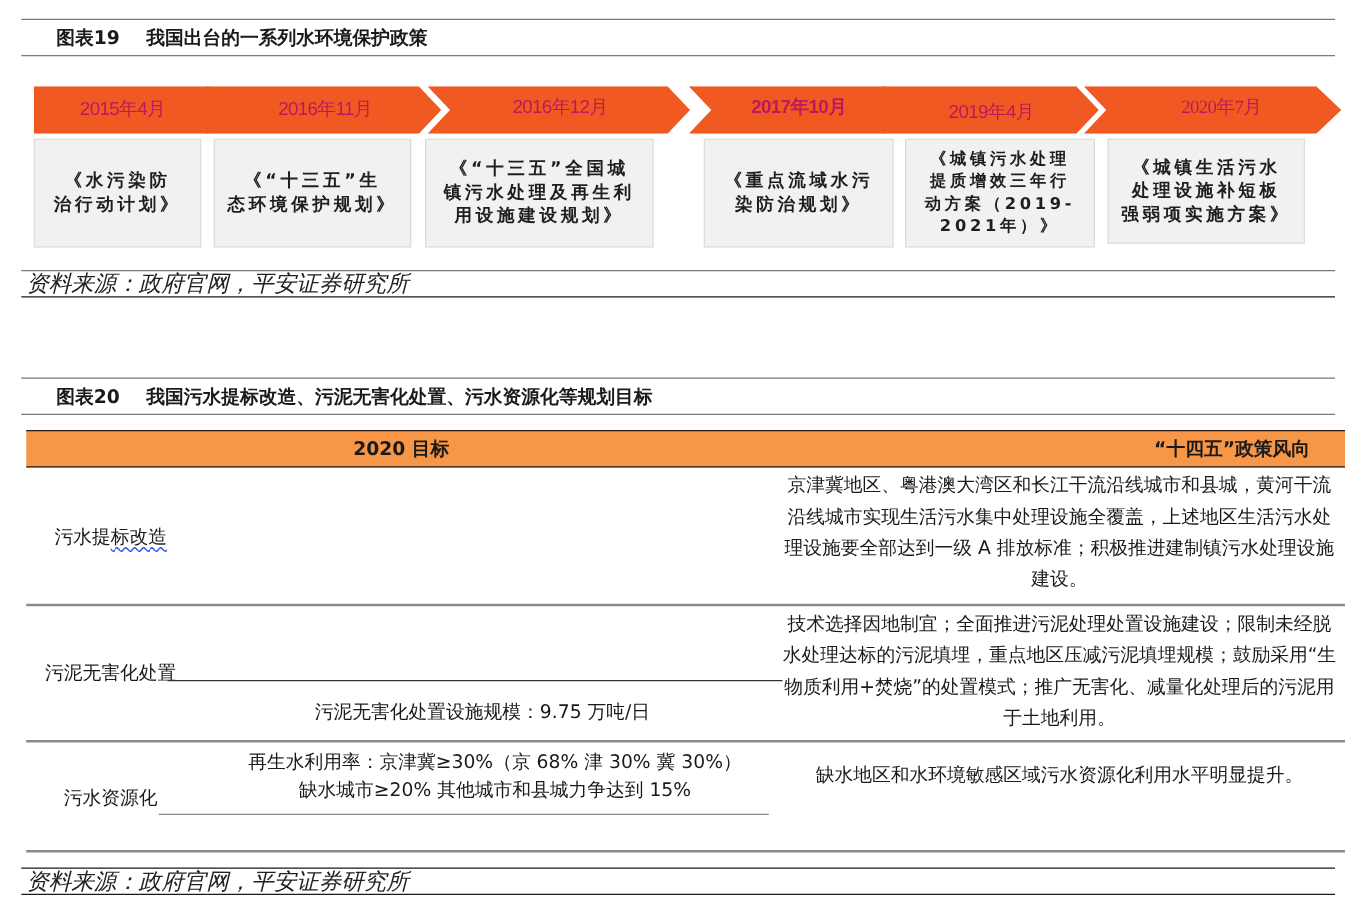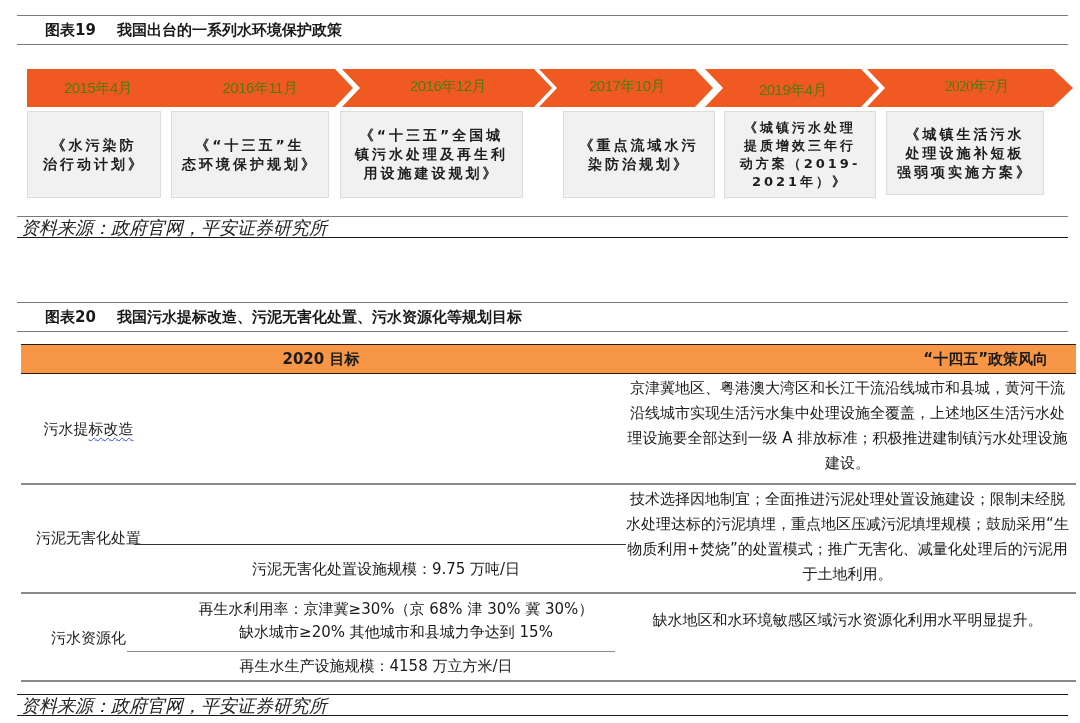--- a/index.html
+++ b/index.html
@@ -20,21 +20,21 @@
     border-top: 1px solid #7a7a7a; border-bottom: 1px solid #1a1a1a;
     font-size: 18px; font-style: italic; line-height: 22px; height: 22px;
     color: #222; padding-left: 4px; box-sizing: border-box;
   }
   
   .timeline { position: absolute; left: 27px; top: 69px; width: 1050px; height: 38px; }
   .chev { position: absolute; top: 0; height: 38px; }
   .chev svg { position: absolute; left: 0; top: 0; }
   .chev .lbl {
     position: absolute; top: 0; height: 38px; line-height: 38px; left: 0; right: 0;
-    text-align: center; color: #4d7c0f; font-size: 15px; letter-spacing: -0.5px;
+    text-align: center; color: #be185d; font-size: 15px; letter-spacing: -0.5px;
     font-family: "Liberation Sans", sans-serif;
   }
   .card {
     position: absolute; top: 111px; background: #f1f1f1; border: 1px solid #dcdcdc;
     box-sizing: border-box; display: flex; align-items: center; justify-content: center;
     text-align: center; font-weight: bold; font-size: 14px; line-height: 19px;
     letter-spacing: 3px; color: #1e1e1e; padding: 0 4px;
   }
   .card span { white-space: pre-line; }
   
@@ -75,21 +75,21 @@
         <polygon points="0,0 170,0 188,19 170,38 0,38 18,19" fill="#f05a22"></polygon>
       </svg>
     <span class="lbl" style="left:14px;right:14px;">2016年11月</span>
   </div>
   <div class="chev" style="left:315px;width:212px;">
     <svg width="212" height="38">
         <polygon points="0,0 192,0 210,19 192,38 0,38 18,19" fill="#f05a22"></polygon>
       </svg>
     <span class="lbl" style="left:14px;right:14px;top:-2px;">2016年12月</span>
   </div>
-  <div class="chev" style="left:512px;width:176px;">
+  <div class="chev" style="left:524px;width:176px;font-weight:bold;">
     <svg width="176" height="38">
         <polygon points="0,0 156,0 174,19 156,38 0,38 18,19" fill="#f05a22"></polygon>
       </svg>
     <span class="lbl" style="left:14px;right:14px;top:-2px;">2017年10月</span>
   </div>
   <div class="chev" style="left:678px;width:176px;">
     <svg width="176" height="38">
         <polygon points="0,0 156,0 174,19 156,38 0,38 18,19" fill="#f05a22"></polygon>
       </svg>
     <span class="lbl" style="left:14px;right:14px;top:2px;">2019年4月</span>
@@ -156,17 +156,16 @@
   <div class="cell policy" style="top:2px;">技术选择因地制宜；全面推进污泥处理处置设施建设；限制未经脱水处理达标的污泥填埋，重点地区压减污泥填埋规模；鼓励采用“生物质利用+焚烧”的处置模式；推广无害化、减量化处理后的污泥用于土地利用。</div>
 </div>
 
 <div class="row" style="top:594px;height:86px;">
   <div class="cell cat" style="top:33px;">污水资源化</div>
   <div class="cell goal" style="left:125px;width:500px;top:4px;">
     <div><span>再生水利用率：京津冀≥30%（京 68%  津 30%  冀 30%）</span></div>
     <div><span>缺水城市≥20%   其他城市和县城力争达到 15%</span></div>
   </div>
   <div class="sep" style="left:106px;width:488px;top:57px;border-top-color:#8a8a8a;"></div>
-  <div class="cell goal" style="left:125px;width:460px;top:61px;">再生水生产设施规模：4158 万立方米/日</div>
   <div class="cell policy" style="top:14px;">缺水地区和水环境敏感区域污水资源化利用水平明显提升。</div>
 </div>
 
 <div class="source" style="top:694px;border-top-color:#1a1a1a;">资料来源：政府官网，平安证券研究所</div>
 
 </body></html>

